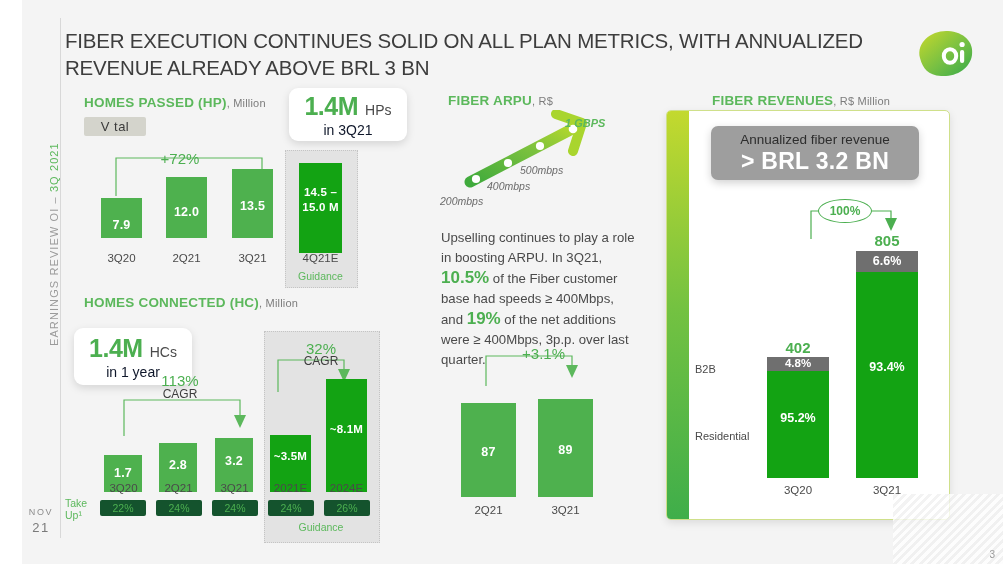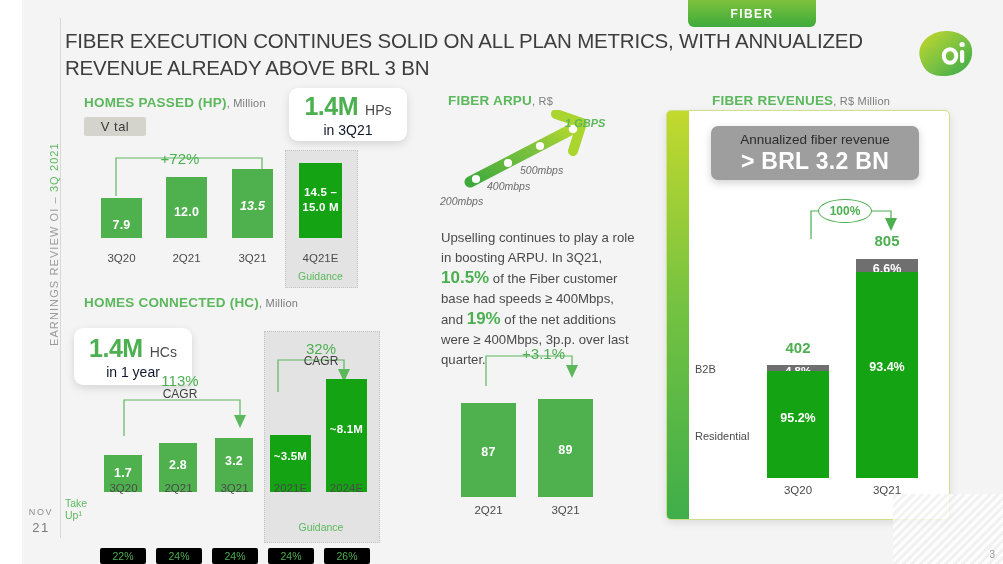--- a/index.html
+++ b/index.html
@@ -70,23 +70,23 @@
     font-size:12.5px;font-weight:bold;letter-spacing:0.2px;
   }
   .axis-lbl{position:absolute;text-align:center;font-size:11.5px;color:#4a4a4a;}
   
   .conn{position:absolute;}
   .pct-lbl{position:absolute;text-align:center;font-size:15px;font-weight:normal;color:#4caf50;white-space:nowrap;}
   .cagr-lbl{position:absolute;text-align:center;font-size:12px;color:#3d3d3d;white-space:nowrap;}
   
   .takeup-head{position:absolute;font-size:10.5px;color:#5cb85c;line-height:12px;}
   .takeup-cell{
-    position:absolute;background:#000000;border-radius:2px;
+    position:absolute;background:#14532d;border-radius:2px;
     display:flex;align-items:center;justify-content:center;
-    font-size:10.5px;color:#4caf50;margin-top:48px;
+    font-size:10.5px;color:#4caf50;
   }
   
   .arpu-text{position:absolute;left:441px;top:228px;width:196px;
     font-size:13.2px;line-height:20px;color:#4a4a4a;}
   .arpu-text .hl{color:#4caf50;font-weight:bold;font-size:17px;}
   .spd{position:absolute;font-size:10.5px;font-style:italic;color:#6b6b6b;white-space:nowrap;}
   .spd.gbps{color:#5cb85c;font-weight:bold;font-size:11px;}
   
   .rev-panel{
     position:absolute;left:666px;top:110px;width:282px;height:408px;
@@ -96,21 +96,21 @@
   .rev-stripe{position:absolute;left:0;top:0;width:22px;height:100%;
     background:linear-gradient(180deg,#c3d92e 0%,#74c241 48%,#3fae4a 100%);}
   .rev-badge{
     position:absolute;left:711px;top:126px;width:208px;height:54px;
     background:#9e9e9e;border-radius:7px;
     box-shadow:0 3px 8px rgba(0,0,0,0.18);
     display:flex;flex-direction:column;align-items:center;justify-content:center;
   }
   .rev-badge .t1{font-size:13.5px;color:#2d2d2d;}
   .rev-badge .t2{font-size:23px;font-weight:bold;color:#ffffff;letter-spacing:0.3px;margin-top:1px;}
-  .seg-dark{position:absolute;background:#6f6f6f;margin-top:8px;}
+  .seg-dark{position:absolute;background:#6f6f6f;}
   .seg-green{position:absolute;background:#13a313;}
   .seg-lbl{position:absolute;width:100%;text-align:center;color:#ffffff;font-size:12.5px;font-weight:bold;}
   .rev-total{position:absolute;text-align:center;font-size:15px;font-weight:bold;color:#4caf50;}
   .cat-lbl{position:absolute;font-size:11px;color:#4a4a4a;white-space:nowrap;}
   .ellipse-100{
     position:absolute;left:818px;top:199px;width:52px;height:22px;
     border:1.4px solid #4caf50;border-radius:50%;
     display:flex;align-items:center;justify-content:center;
     font-size:12px;font-weight:bold;color:#4caf50;background:#ffffff;
   }
@@ -126,21 +126,20 @@
   <div class="rail"></div>
   <div class="rail-panel">
     <div class="rail-vtext"><span>EARNINGS REVIEW OI – </span><span class="green">3Q 2021</span></div>
   </div>
   <div class="rail-date">
     <div>NOV</div>
     <div class="big">21</div>
   </div>
   <div class="rail-divider"></div>
 
-  <div class="fiber-tag">FIBER</div>
   <div class="title">FIBER EXECUTION CONTINUES SOLID ON ALL PLAN METRICS, WITH ANNUALIZED REVENUE ALREADY ABOVE BRL 3 BN</div>
 
   <svg class="oi-logo" viewBox="0 0 62 50">
     <defs>
       <linearGradient id="oiGrad" x1="0" y1="0" x2="1" y2="1">
         <stop offset="0%" stop-color="#c8d92b"></stop>
         <stop offset="55%" stop-color="#77c043"></stop>
         <stop offset="100%" stop-color="#35a94a"></stop>
       </linearGradient>
     </defs>
@@ -170,24 +169,24 @@
     <path d="M146 27 L158 27 L152 40 Z" fill="#5cb85c"></path>
   </svg>
   <div class="pct-lbl" style="left:150px;top:150px;width:60px;">+72%</div>
 
   <div class="bar light" style="left:101px;top:198px;width:41px;height:40px;">
     <div class="bar-val" style="top:20px;">7.9</div>
   </div>
   <div class="bar light" style="left:166px;top:177px;width:41px;height:61px;">
     <div class="bar-val" style="top:28px;">12.0</div>
   </div>
-  <div class="bar light" style="left:232px;top:169px;width:41px;height:69px;font-style:italic;">
+  <div class="bar light" style="left:232px;top:169px;width:41px;height:69px;">
     <div class="bar-val" style="top:30px;">13.5</div>
   </div>
-  <div class="bar dark" style="left:299px;top:163px;width:43px;height:75px;">
+  <div class="bar dark" style="left:299px;top:163px;width:43px;height:90px;">
     <div class="bar-val" style="top:22px;line-height:15px;font-size:11.5px;white-space:pre-line;">14.5 –
 15.0 M</div>
   </div>
 
   <div class="axis-lbl" style="left:91px;top:252px;width:61px;">3Q20</div>
   <div class="axis-lbl" style="left:156px;top:252px;width:61px;">2Q21</div>
   <div class="axis-lbl" style="left:222px;top:252px;width:61px;">3Q21</div>
   <div class="axis-lbl" style="left:290px;top:252px;width:61px;">4Q21E</div>
   <div class="guidance-label" style="left:290px;top:270px;width:61px;">Guidance</div>
 

